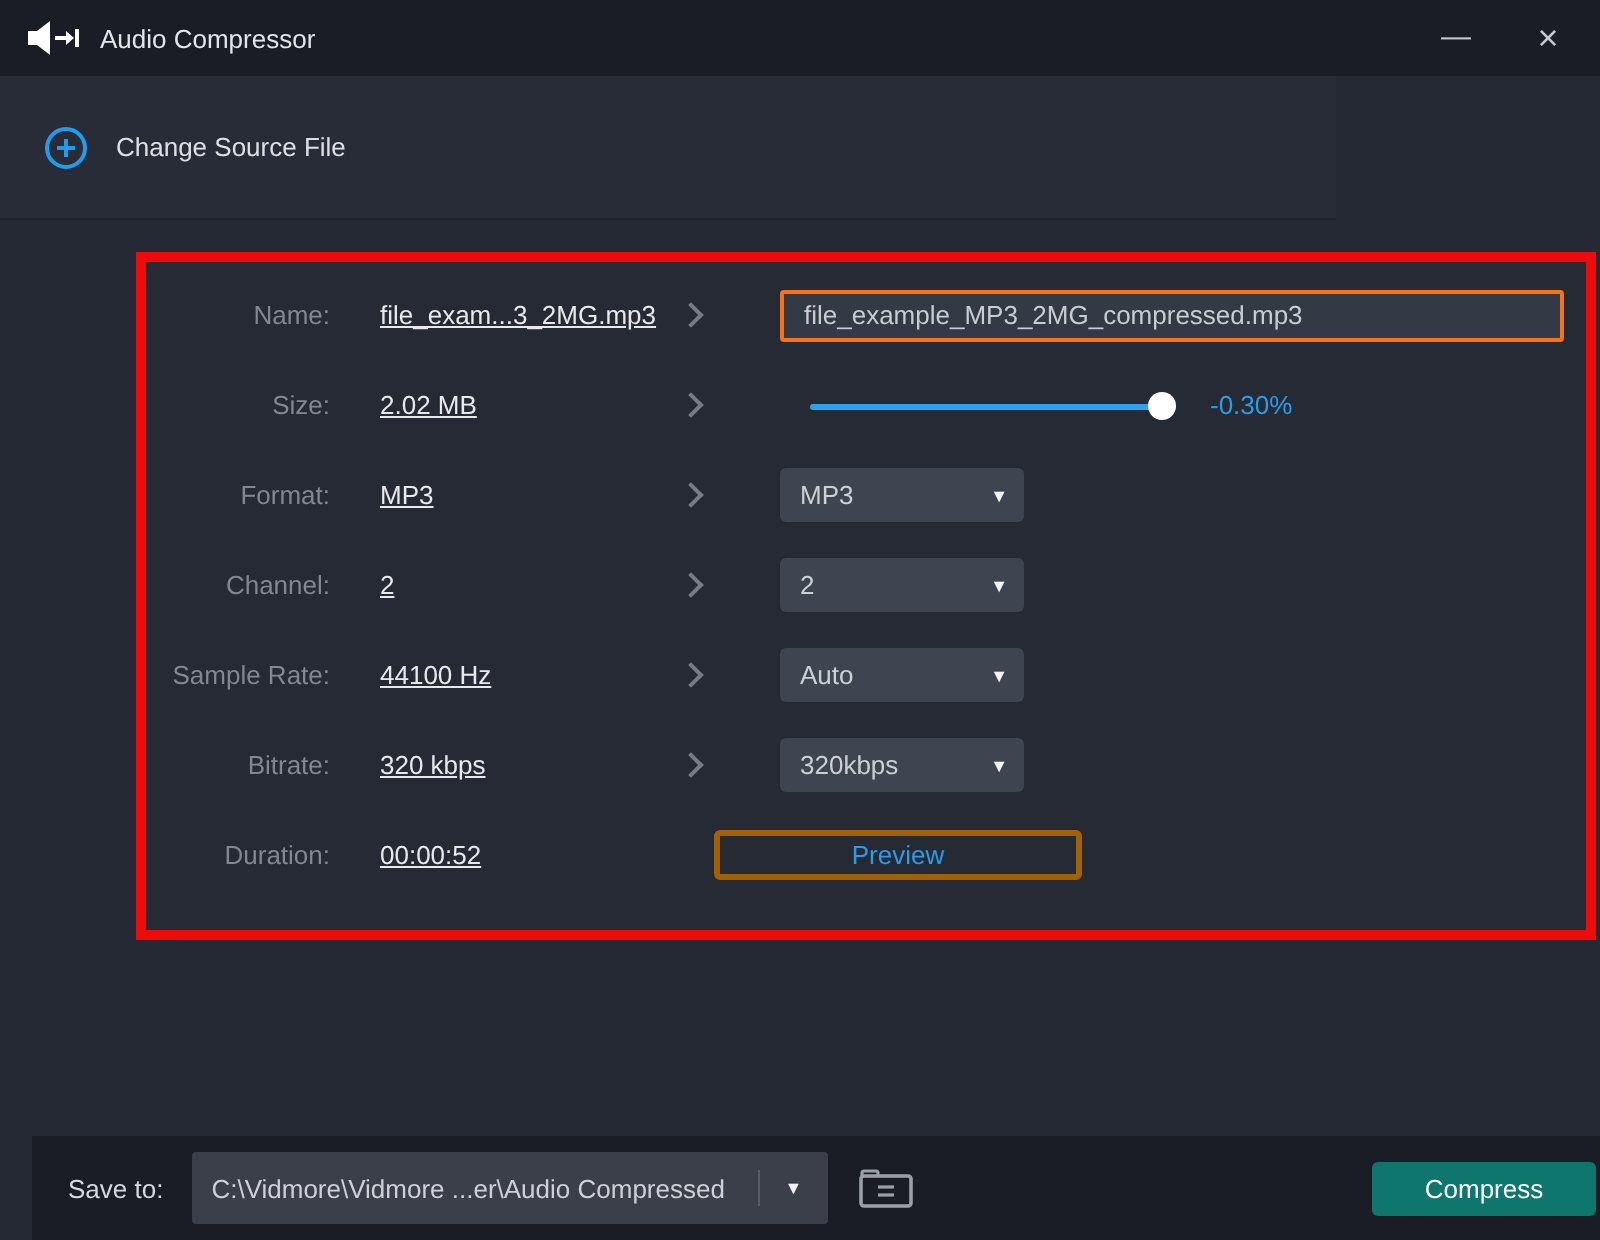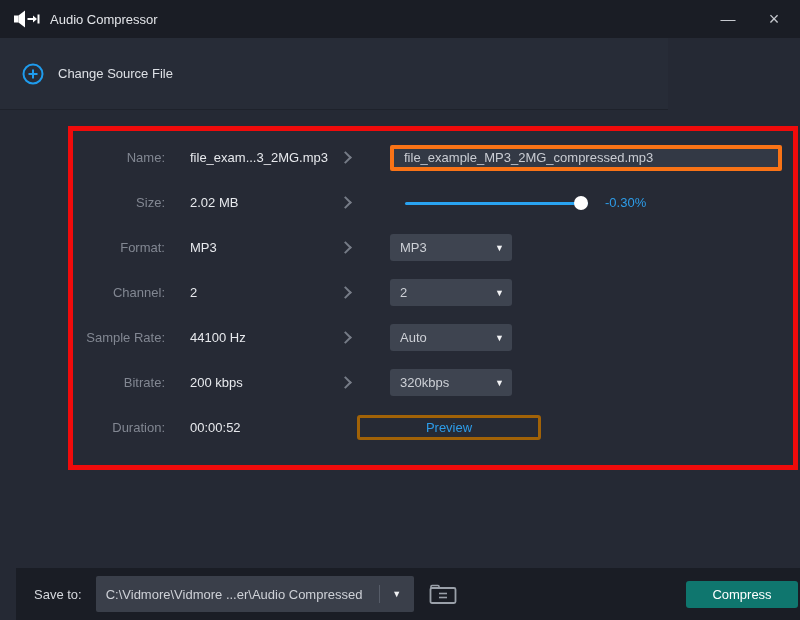--- a/index.html
+++ b/index.html
@@ -22,26 +22,26 @@
   .change-src-label { color:#dde0e5; font-size:13px; }
 
   
   .main { position:absolute; top:111px; left:0; width:800px; height:457px; background:#252934; }
 
   
   .panel { position:absolute; left:68px; top:15px; width:730px; height:344px;
            border:5px solid #f00b0b; background:#262a35; padding-top:4px; }
   .row { display:grid; grid-template-columns:92px 160px 40px 1fr; align-items:center; height:45px; }
   .row-label { color:#83889333; color:#83889399; color:#828792; font-size:13px; text-align:right; }
-  .row-value { color:#e7e9ed; font-size:13px; padding-left:25px; }
+  .row-value { color:#e7e9ed; font-size:13px; padding-left:25px;text-decoration:underline; }
   .chev { justify-self:center; width:9px; height:9px; border-top:2px solid #767c87; border-right:2px solid #767c87;
           transform:rotate(45deg); }
   .ctrl-cell { padding-left:25px; padding-right:11px; display:flex; align-items:center; position:relative; }
 
-  .text-input { width:100%; height:26px; background:#333945; border:4px solid #f97316; border-radius:2px;
+  .text-input { width:100%; height:26px; background:#333945; border:2px solid #f97316; border-radius:2px;
                 color:#c9ccd3; font-size:13px; padding:0 10px; outline:none; font-family:"Liberation Sans",sans-serif; }
 
   .spinner { width:122px; height:27px; background:#3e4450; border-radius:3px; display:flex; align-items:center; flex:none; }
   .spinner input { flex:1; min-width:0; background:transparent; border:none; color:#cdd0d6; font-size:13px;
                    padding:0 0 0 10px; outline:none; font-family:"Liberation Sans",sans-serif; }
   .spin-arrows { width:22px; display:flex; flex-direction:column; align-items:center; gap:2px; }
   .spin-arrows span { color:#cdd0d6; font-size:7px; line-height:7px; }
 
   .slider-wrap { display:flex; align-items:center; margin-left:15px; flex:1; }
   .slider { position:relative; width:183px; height:14px; flex:none; }
@@ -162,21 +162,21 @@
         <span class="ctrl-cell">
           <span class="dropdown">
             <span class="dd-text">Auto</span>
             <span class="dd-arrow">▼</span>
           </span>
         </span>
       </div>
 
       <div class="row">
         <span class="row-label">Bitrate:</span>
-        <span class="row-value">200 kbps</span>
+        <span class="row-value">320 kbps</span>
         <span class="chev"></span>
         <span class="ctrl-cell">
           <span class="dropdown">
             <span class="dd-text">320kbps</span>
             <span class="dd-arrow">▼</span>
           </span>
         </span>
       </div>
 
       <div class="row">

